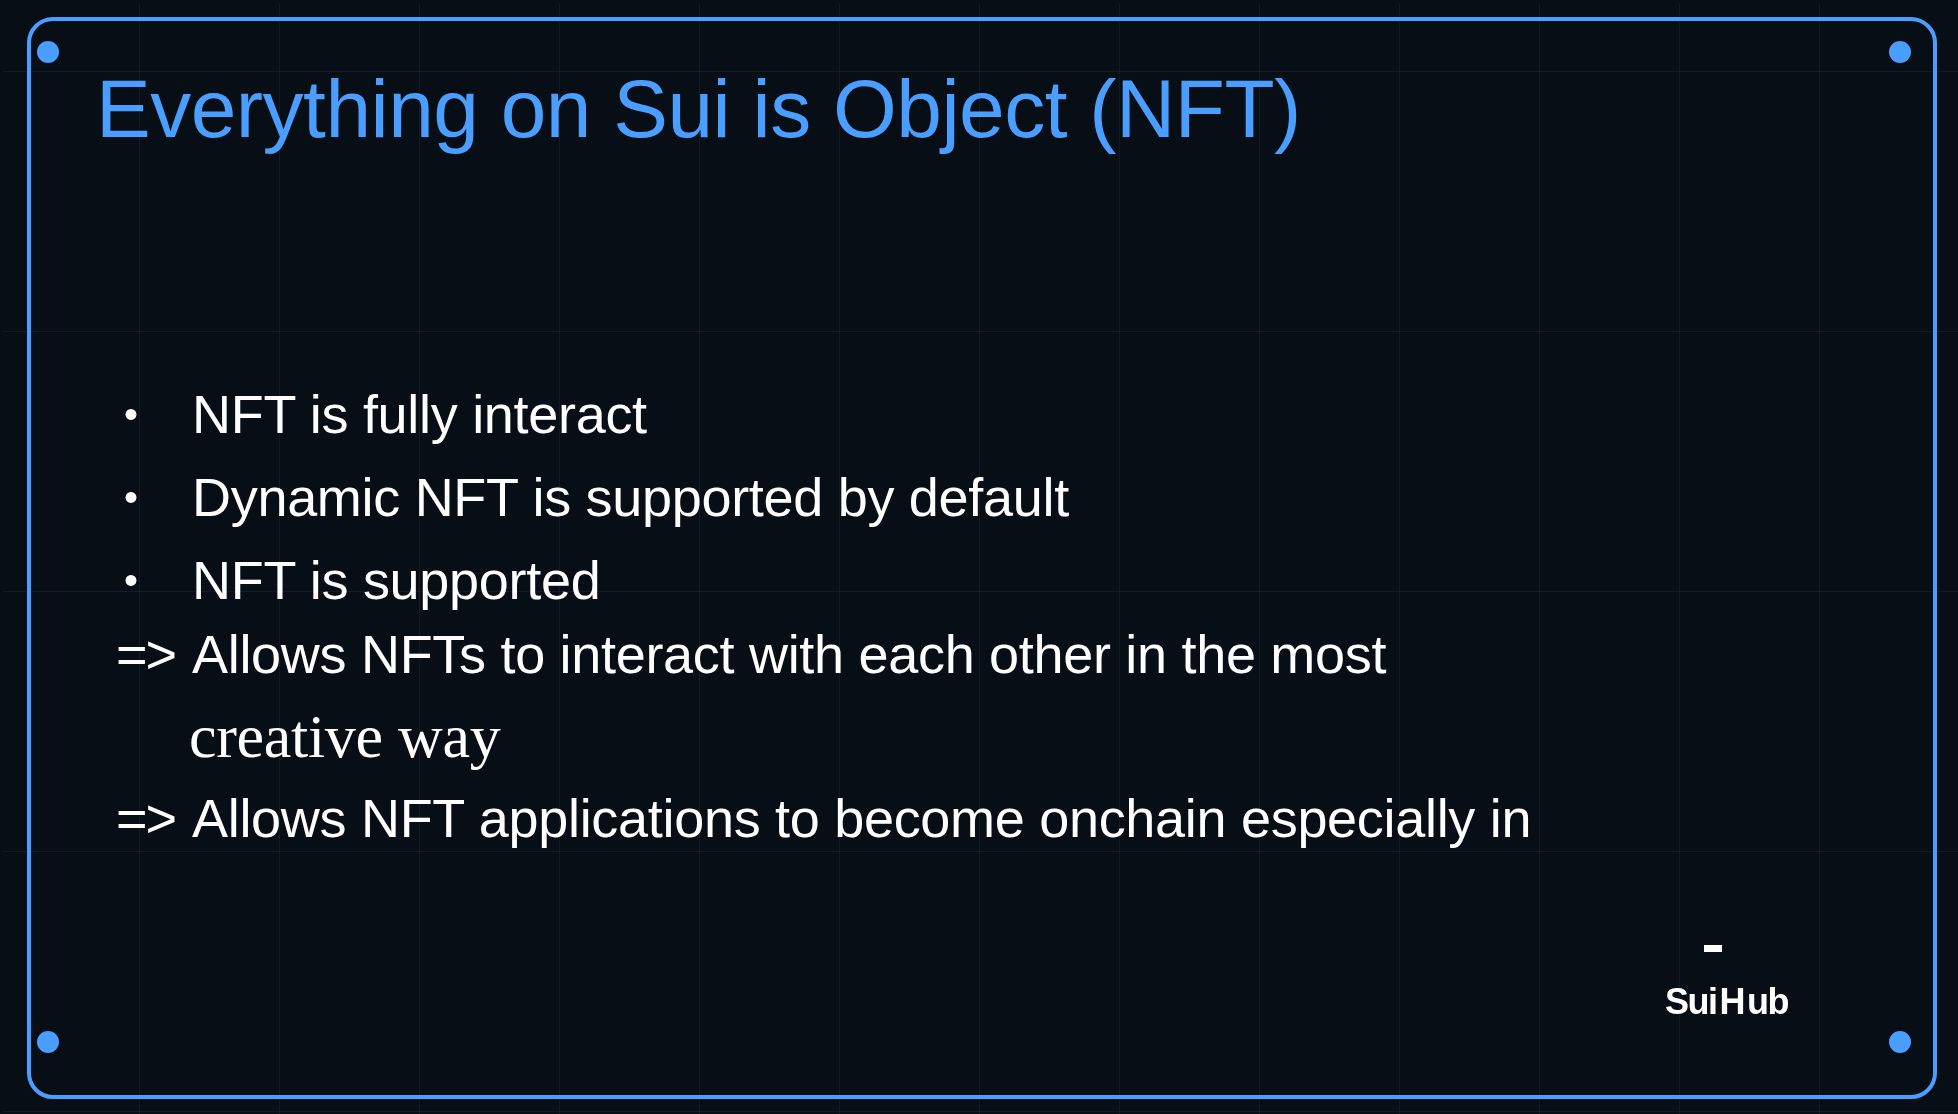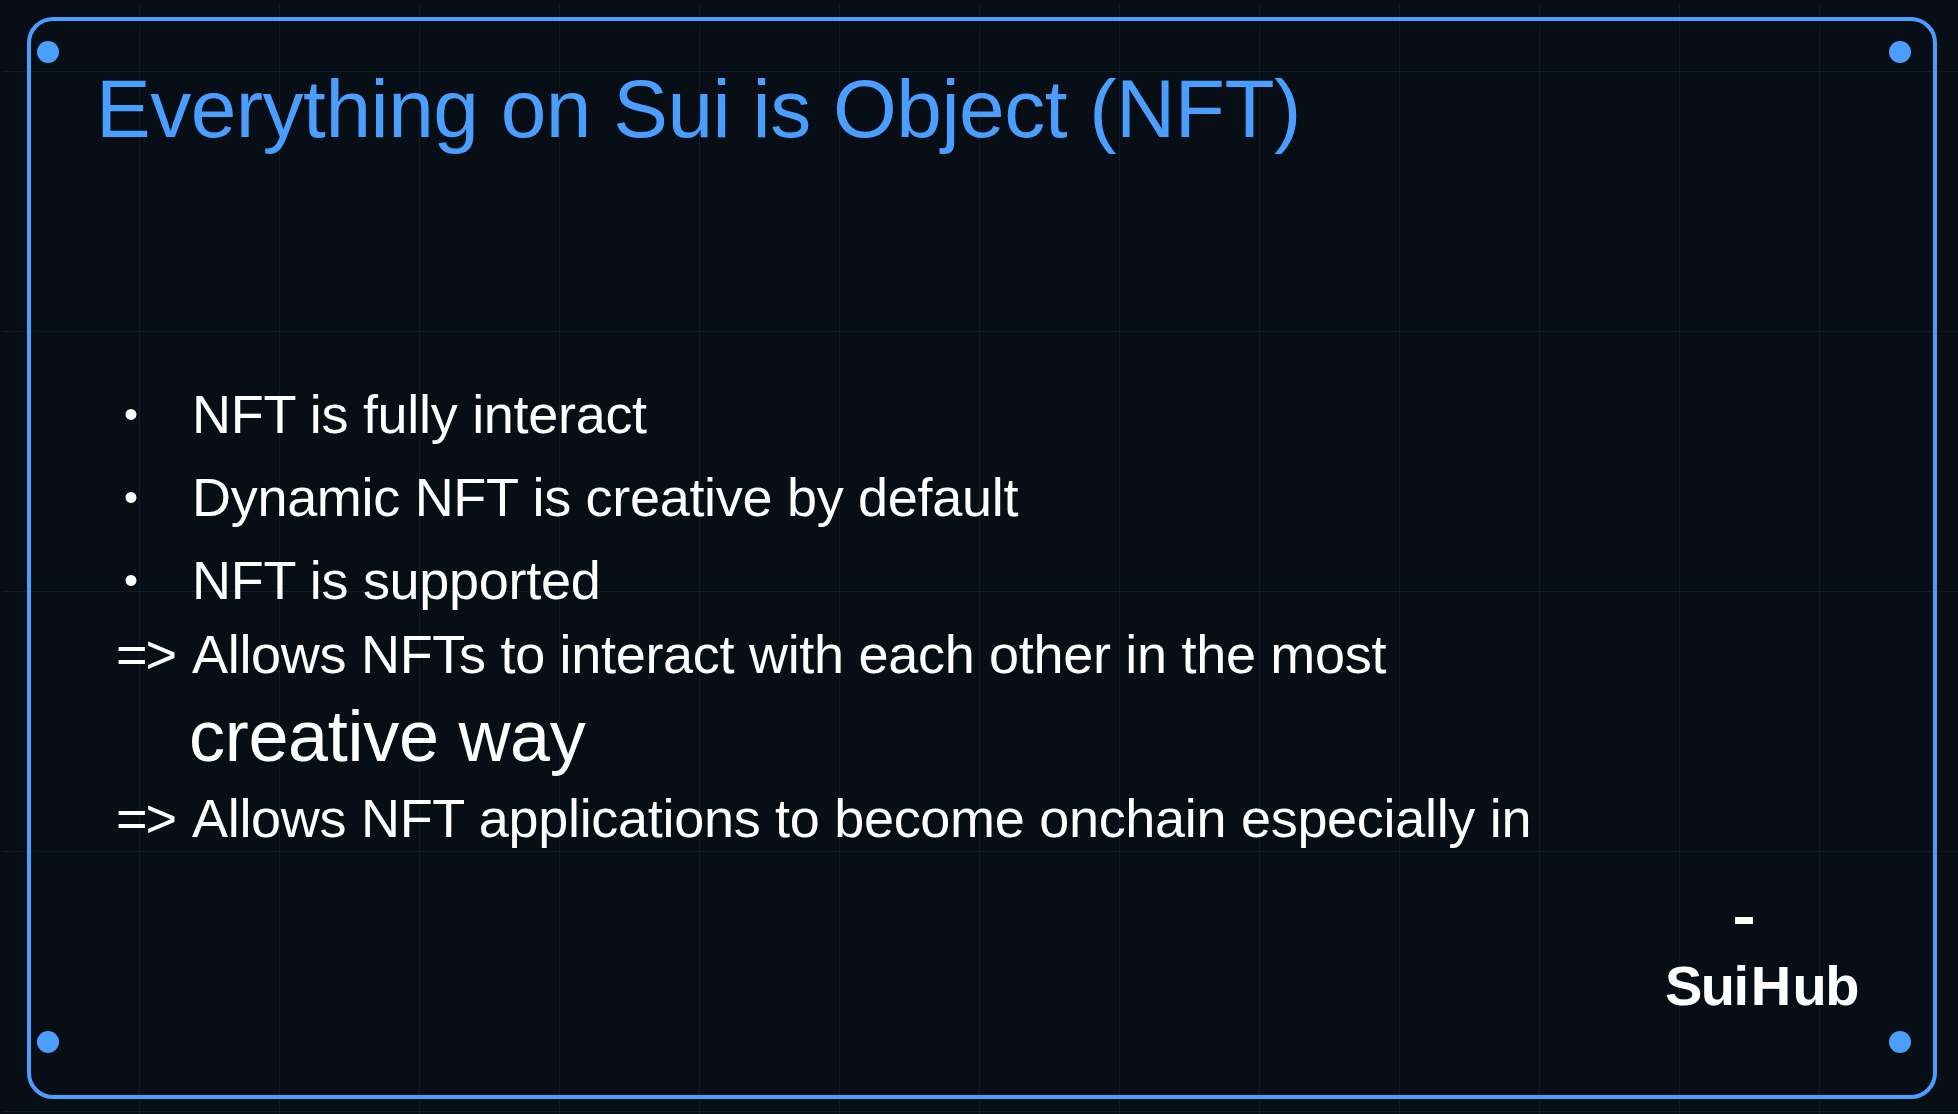--- a/index.html
+++ b/index.html
@@ -141,35 +141,36 @@
   }
 
   .arrow-text {
     flex: 1 1 auto;
     white-space: nowrap;
   }
 
   .arrow-cont {
     padding-left: 74px;
     color: #ffffff;
-    font-size: 72px;
+    font-size: 62px;
     line-height: 80px;
     letter-spacing: -0.3px;
     white-space: nowrap;
+    font-family: Liberation Serif, serif;
   }
 
   
   #brand-logo {
     position: absolute;
     left: 1660px;
-    top: 948px;
+    top: 976px;
     display: flex;
     align-items: baseline;
     color: #ffffff;
-    font-size: 56px;
+    font-size: 36px;
     font-weight: 700;
     letter-spacing: -1.5px;
   }
   #brand-logo .logo-h-wrap {
     position: relative;
     display: inline-block;
   }
   #brand-logo .logo-h-bar {
     position: absolute;
     left: -16px;
@@ -196,21 +197,21 @@
   <h1 id="slide-title">Everything on Sui is Object (NFT)</h1>
 
 
   <ul id="bullet-list">
     <li class="bullet-row">
       <span class="bullet-marker">•</span>
       <span class="bullet-text">NFT is fully interact</span>
     </li>
     <li class="bullet-row">
       <span class="bullet-marker">•</span>
-      <span class="bullet-text">Dynamic NFT is creative by default</span>
+      <span class="bullet-text">Dynamic NFT is supported by default</span>
     </li>
     <li class="bullet-row">
       <span class="bullet-marker">•</span>
       <span class="bullet-text">NFT is supported</span>
     </li>
   </ul>
 
   <div id="arrow-block">
 
     <div class="arrow-row">

